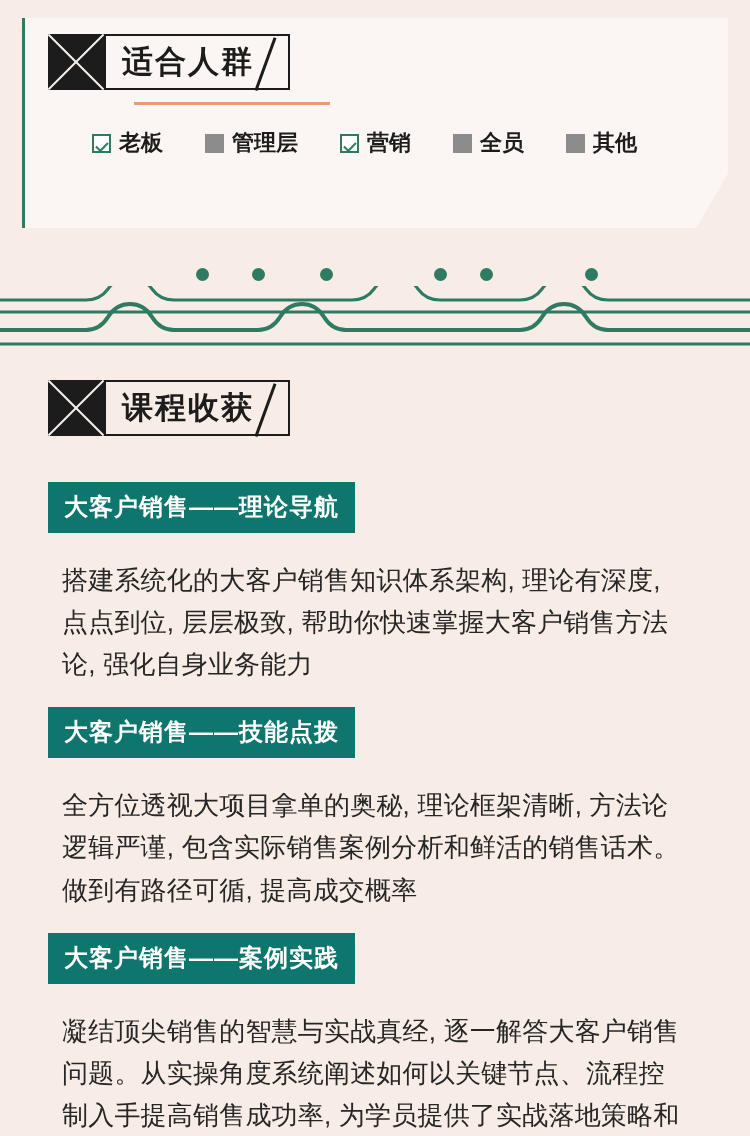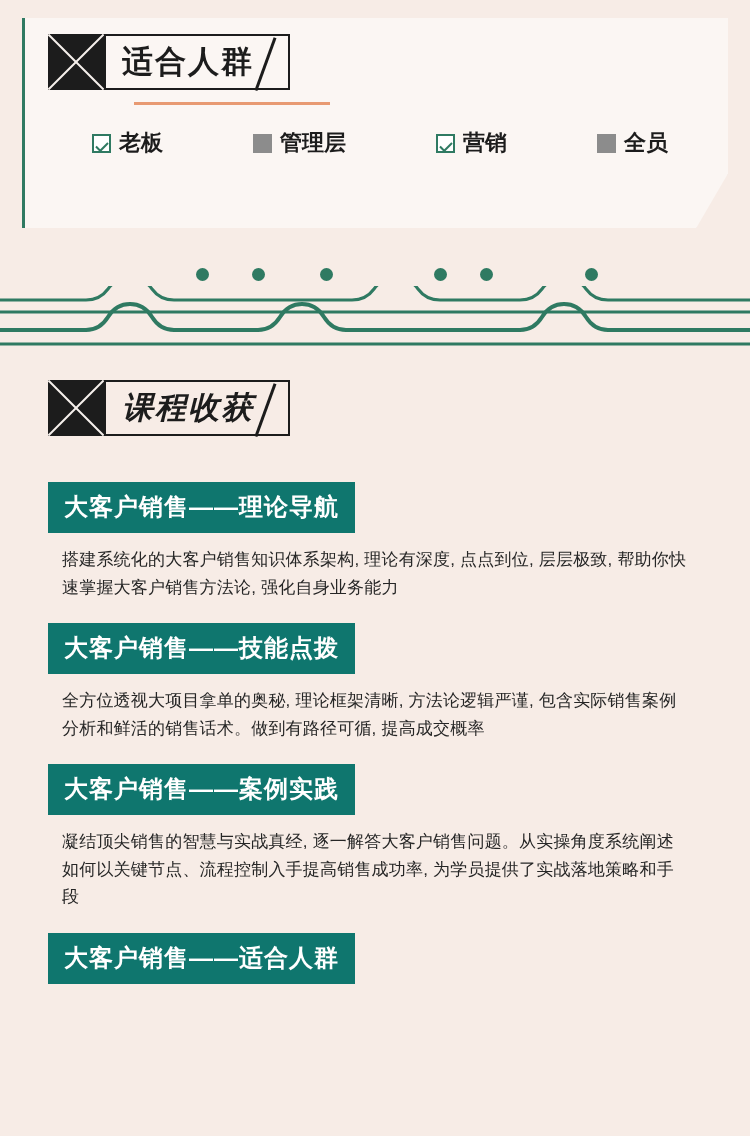--- a/index.html
+++ b/index.html
@@ -101,21 +101,20 @@
     background: #e89a72;
   }
 
   .checks {
     position: absolute;
     left: 70px;
     top: 110px;
     right: 20px;
     display: flex;
     align-items: flex-start;
-    gap: 48px;
   }
   .check-item {
     display: flex;
     align-items: center;
     margin-right: 42px;
     white-space: nowrap;
   }
   .box {
     width: 19px;
     height: 19px;
@@ -170,44 +169,43 @@
   .gains-wrap {
     position: relative;
     margin: 6px 0 0 0;
   }
   .gains-title-row {
     position: absolute;
     left: 48px;
     top: 0;
     display: flex;
     align-items: center;
-    font-style: italic;
   }
 
   .items {
     position: absolute;
     top: 102px;
     left: 0;
     right: 0;
     padding: 0 26px 0 48px;
   }
   .item { margin-bottom: 22px; }
   .item-head {
     display: inline-block;
     background: #0f766e;
     color: #ffffff;
     font-size: 24px;
     font-weight: bold;
     letter-spacing: 1px;
     padding: 9px 16px 10px 16px;
   }
   .item-body {
-    margin-top: 13px;
+    margin-top: 26px;
     padding-left: 14px;
-    font-size: 17px;
+    font-size: 26px;
     line-height: 1.62;
     color: #262626;
     letter-spacing: 0.2px;
     max-width: 640px;
   }
 </style>
 </head>
 <body>
 
 <div class="audience-wrap">

